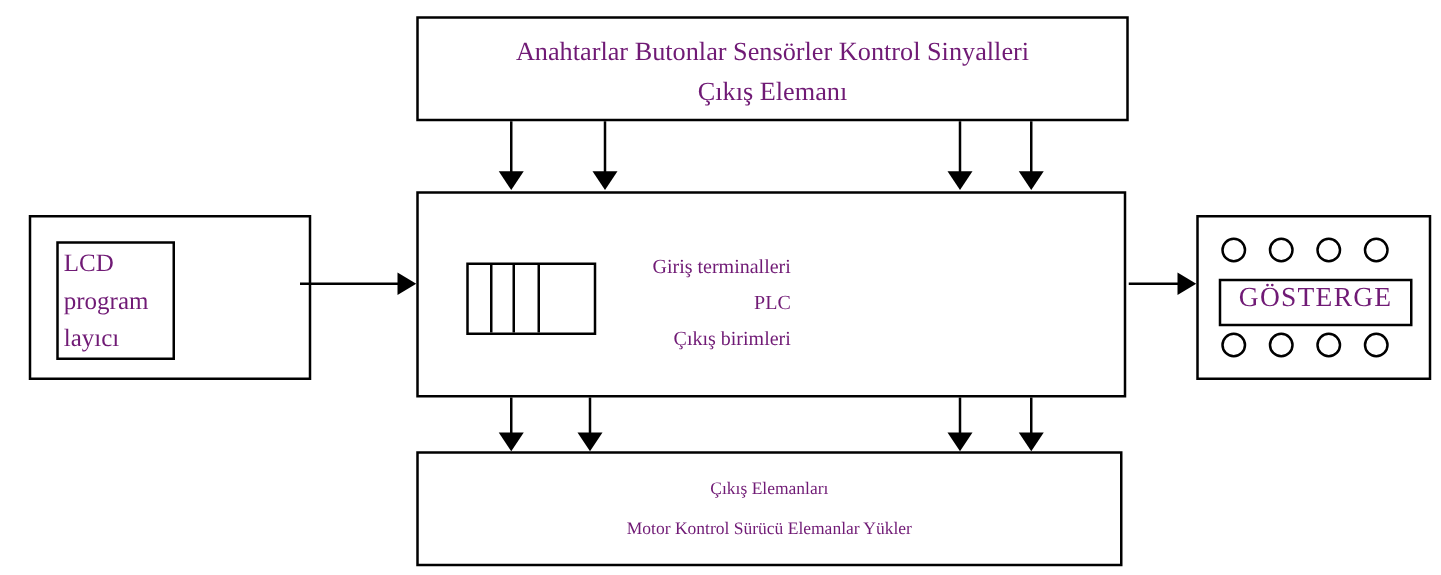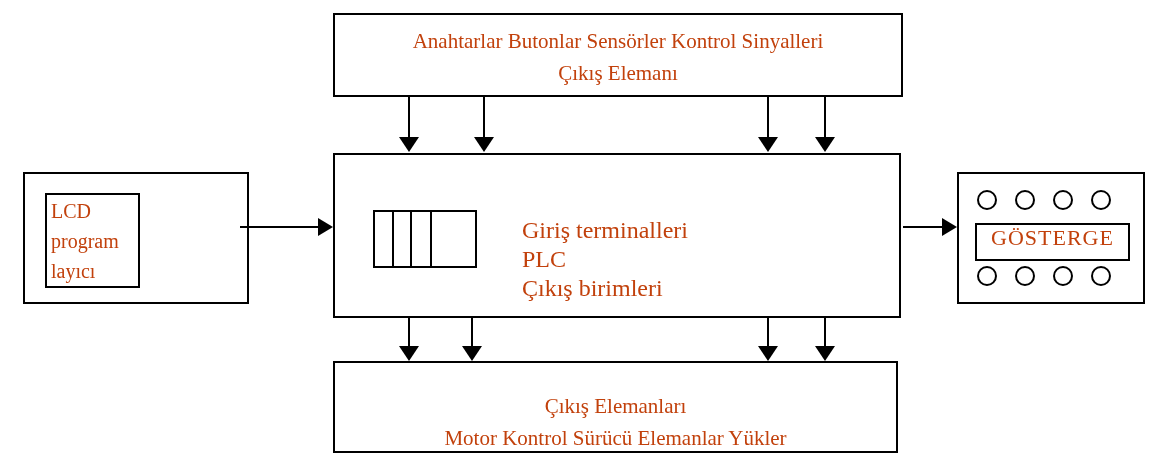--- a/index.html
+++ b/index.html
@@ -6,21 +6,21 @@
     margin: 0;
     padding: 0;
     background: #ffffff;
   }
   #canvas {
     position: relative;
     width: 1153px;
     height: 460px;
     background: #ffffff;
     font-family: "Liberation Serif", "DejaVu Serif", serif;
-    color: #c2410c;
+    color: #701a75;
     overflow: hidden;
   }
   .box {
     position: absolute;
     border: 2px solid #000000;
     background: #ffffff;
     box-sizing: border-box;
   }
   .center-lines {
     text-align: center;
@@ -39,23 +39,22 @@
     box-sizing: border-box;
   }
   .plc-divider {
     position: absolute;
     top: 0; bottom: 0; width: 2px;
     background: #000000;
   }
   #plc-text {
     position: absolute;
     left: 187px; top: 44px;
-    font-size: 24px; line-height: 29px;
-    text-align: left;
-    margin-top: 17px;
+    font-size: 16px; line-height: 29px;
+    text-align: right;
   }
   #programmer-box {
     left: 12px; top: 172px; width: 226px; height: 132px; margin-left: 11px;
   }
   #programmer-inner {
     position: absolute;
     left: 20px; top: 19px; width: 95px; height: 95px;
     border: 2px solid #000000;
     box-sizing: border-box;
     font-size: 20px; line-height: 30px;
@@ -82,21 +81,21 @@
   #display-inner {
     position: absolute;
     left: 16px; top: 49px; width: 155px; height: 38px;
     border: 2px solid #000000;
     box-sizing: border-box;
     display: flex; justify-content: center;
     font-size: 22px; letter-spacing: 1px;
   }
   #output-box {
     left: 333px; top: 361px; width: 565px; height: 92px;
-    font-size: 21px; line-height: 32px; padding-top: 27px;
+    font-size: 14px; line-height: 32px; padding-top: 13px;
   }
   #connectors {
     position: absolute;
     left: 0; top: 0;
     width: 1153px; height: 460px;
     pointer-events: none;
   }
 </style>
 </head>
 <body>

